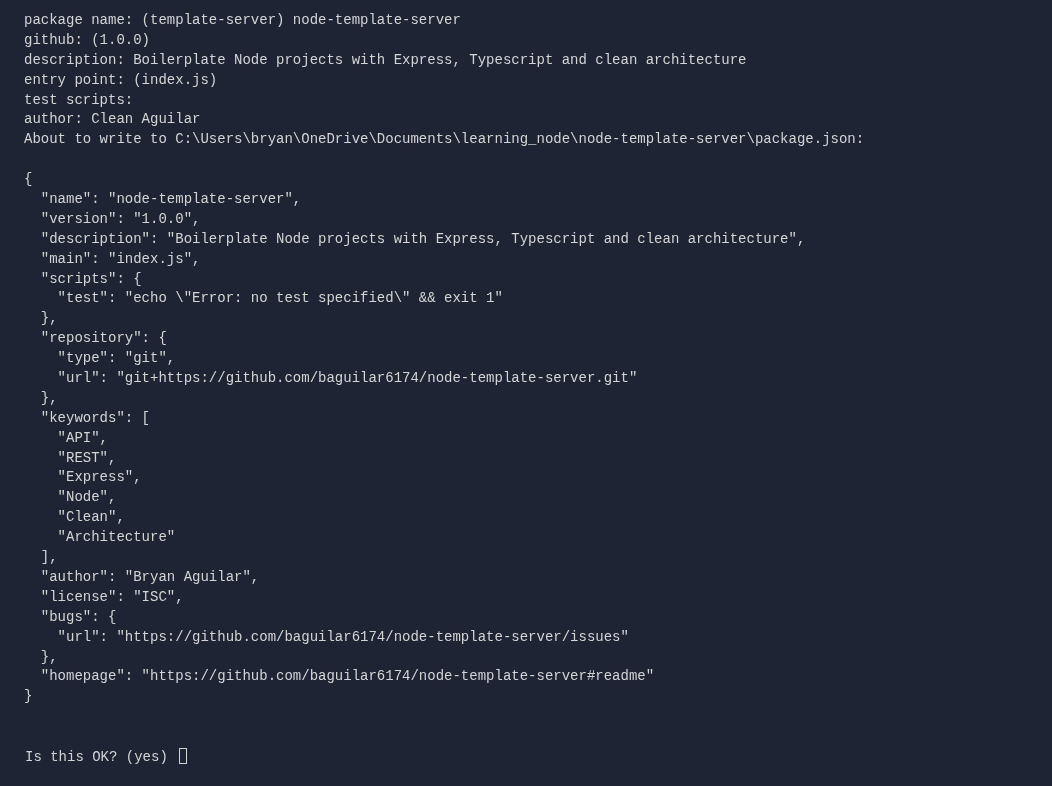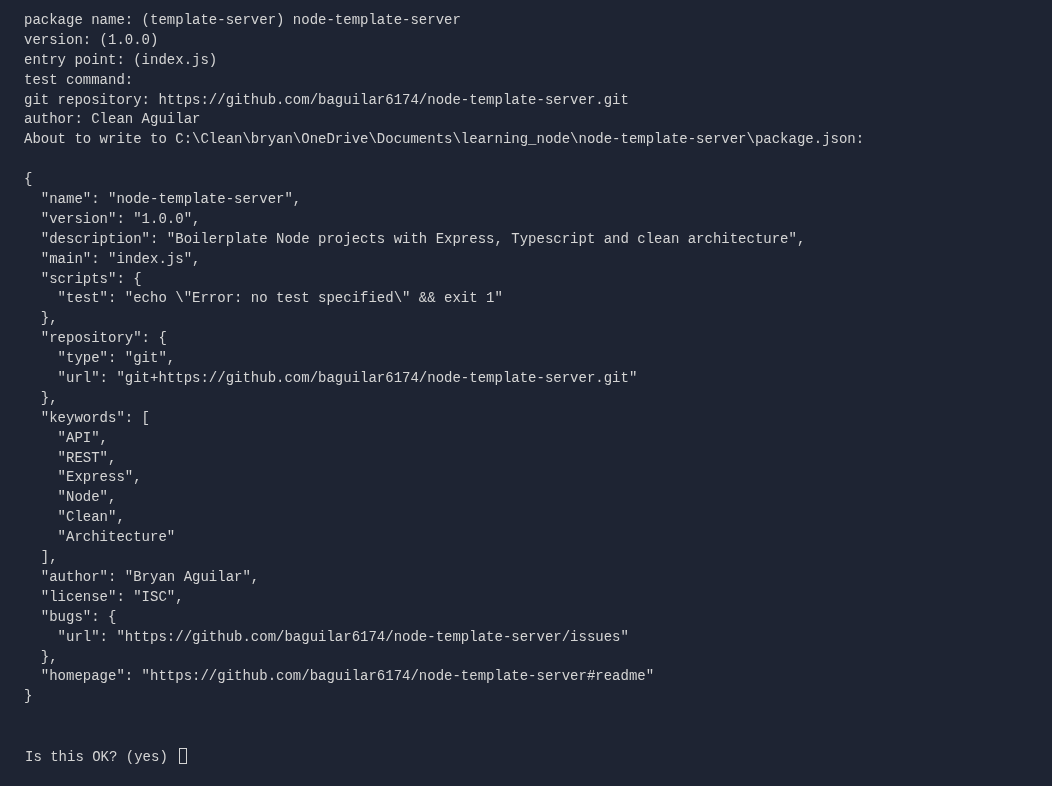--- a/index.html
+++ b/index.html
@@ -28,26 +28,26 @@
       border: 1px solid #d4d4d4;
       vertical-align: text-bottom;
       margin-left: 2px;
     }
   </style>
 </head>
 <body>
 
 <div>
   <div class="terminal-line">package name: (template-server) node-template-server</div>
-  <div class="terminal-line">version: (1.0.0)</div>
+  <div class="terminal-line">github: (1.0.0)</div>
+  <div class="terminal-line">description: Boilerplate Node projects with Express, Typescript and clean architecture</div>
   <div class="terminal-line">entry point: (index.js)</div>
-  <div class="terminal-line">test command:</div>
-  <div class="terminal-line">git repository: https://github.com/baguilar6174/node-template-server.git</div>
+  <div class="terminal-line">test scripts:</div>
   <div class="terminal-line">author: Clean Aguilar</div>
-  <div class="terminal-line">About to write to C:\Clean\bryan\OneDrive\Documents\learning_node\node-template-server\package.json:</div>
+  <div class="terminal-line">About to write to C:\Users\bryan\OneDrive\Documents\learning_node\node-template-server\package.json:</div>
   <div class="terminal-line">&nbsp;</div>
   <div class="terminal-line">{</div>
   <div class="terminal-line">  "name": "node-template-server",</div>
   <div class="terminal-line">  "version": "1.0.0",</div>
   <div class="terminal-line">  "description": "Boilerplate Node projects with Express, Typescript and clean architecture",</div>
   <div class="terminal-line">  "main": "index.js",</div>
   <div class="terminal-line">  "scripts": {</div>
   <div class="terminal-line">    "test": "echo \"Error: no test specified\" &amp;&amp; exit 1"</div>
   <div class="terminal-line">  },</div>
   <div class="terminal-line">  "repository": {</div>

